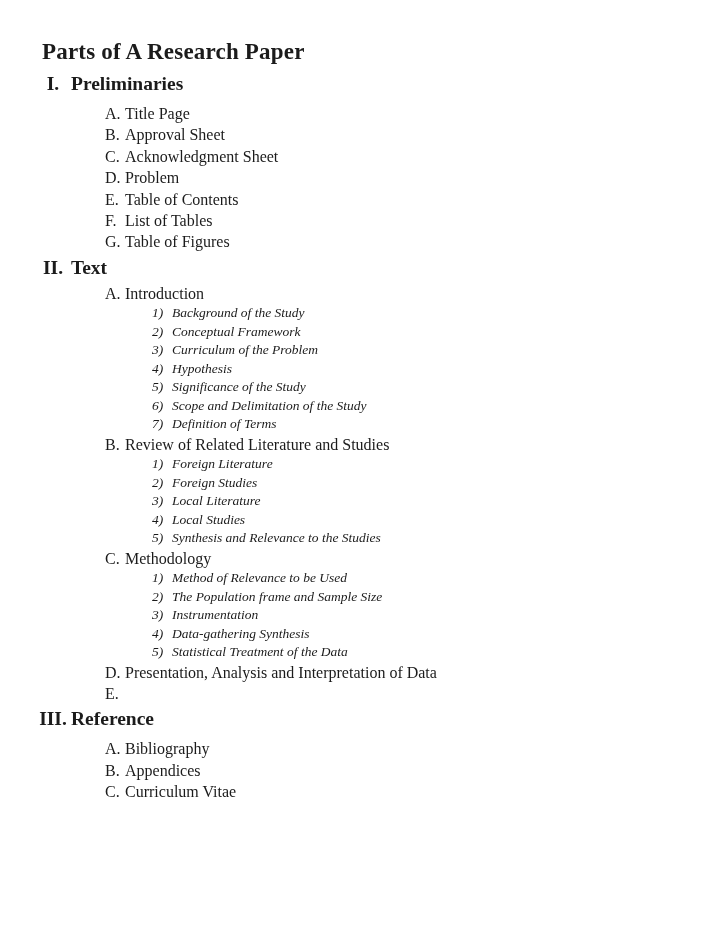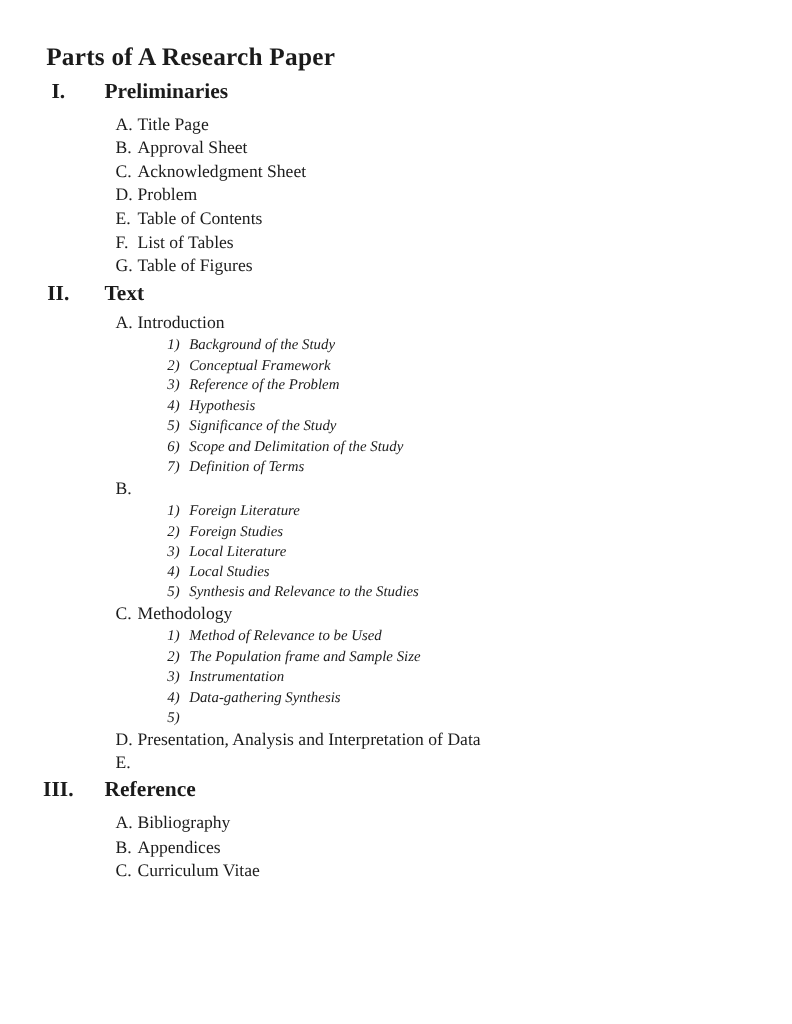--- a/index.html
+++ b/index.html
@@ -26,21 +26,21 @@
   .sec-head {
     display: flex;
     font-weight: 700;
     font-size: 19.5px;
     line-height: 24px;
     margin-top: 3px;
     white-space: nowrap;
   }
   .sec-head.first { margin-top: 5px; }
   .sec-head .roman { flex: 0 0 32px; text-align: center; }
-  .sec-head .sec-label { margin-left: 26px; }
+  .sec-head .sec-label { margin-left: 2px; }
 
   .letter-list { margin-top: 7px; }
   .letter-list.tight { margin-top: 3px; }
 
   .letter-item {
     display: flex;
     font-size: 16px;
     line-height: 21.4px;
     padding-left: 68px;
     white-space: nowrap;
@@ -117,21 +117,21 @@
           <div class="sub-item">
             <span class="num">1)</span>
             <span class="lbl">Background of the Study</span>
           </div>
           <div class="sub-item">
             <span class="num">2)</span>
             <span class="lbl">Conceptual Framework</span>
           </div>
           <div class="sub-item">
             <span class="num">3)</span>
-            <span class="lbl">Reference of the Problem</span>
+            <span class="lbl">Curriculum of the Problem</span>
           </div>
           <div class="sub-item">
             <span class="num">4)</span>
             <span class="lbl">Hypothesis</span>
           </div>
           <div class="sub-item">
             <span class="num">5)</span>
             <span class="lbl">Significance of the Study</span>
           </div>
           <div class="sub-item">
@@ -139,20 +139,21 @@
             <span class="lbl">Scope and Delimitation of the Study</span>
           </div>
           <div class="sub-item">
             <span class="num">7)</span>
             <span class="lbl">Definition of Terms</span>
           </div>
         </div>
 
         <div class="letter-item">
           <span class="ltr">B.</span>
+          <span class="lbl">Review of Related Literature and Studies</span>
         </div>
         <div class="sub-list">
           <div class="sub-item">
             <span class="num">1)</span>
             <span class="lbl">Foreign Literature</span>
           </div>
           <div class="sub-item">
             <span class="num">2)</span>
             <span class="lbl">Foreign Studies</span>
           </div>
@@ -186,20 +187,21 @@
           <div class="sub-item">
             <span class="num">3)</span>
             <span class="lbl">Instrumentation</span>
           </div>
           <div class="sub-item">
             <span class="num">4)</span>
             <span class="lbl">Data-gathering Synthesis</span>
           </div>
           <div class="sub-item">
             <span class="num">5)</span>
+            <span class="lbl">Statistical Treatment of the Data</span>
           </div>
         </div>
 
         <div class="letter-item">
           <span class="ltr">D.</span>
           <span class="lbl">Presentation, Analysis and Interpretation of Data</span>
         </div>
         <div class="letter-item">
           <span class="ltr">E.</span>
         </div>

